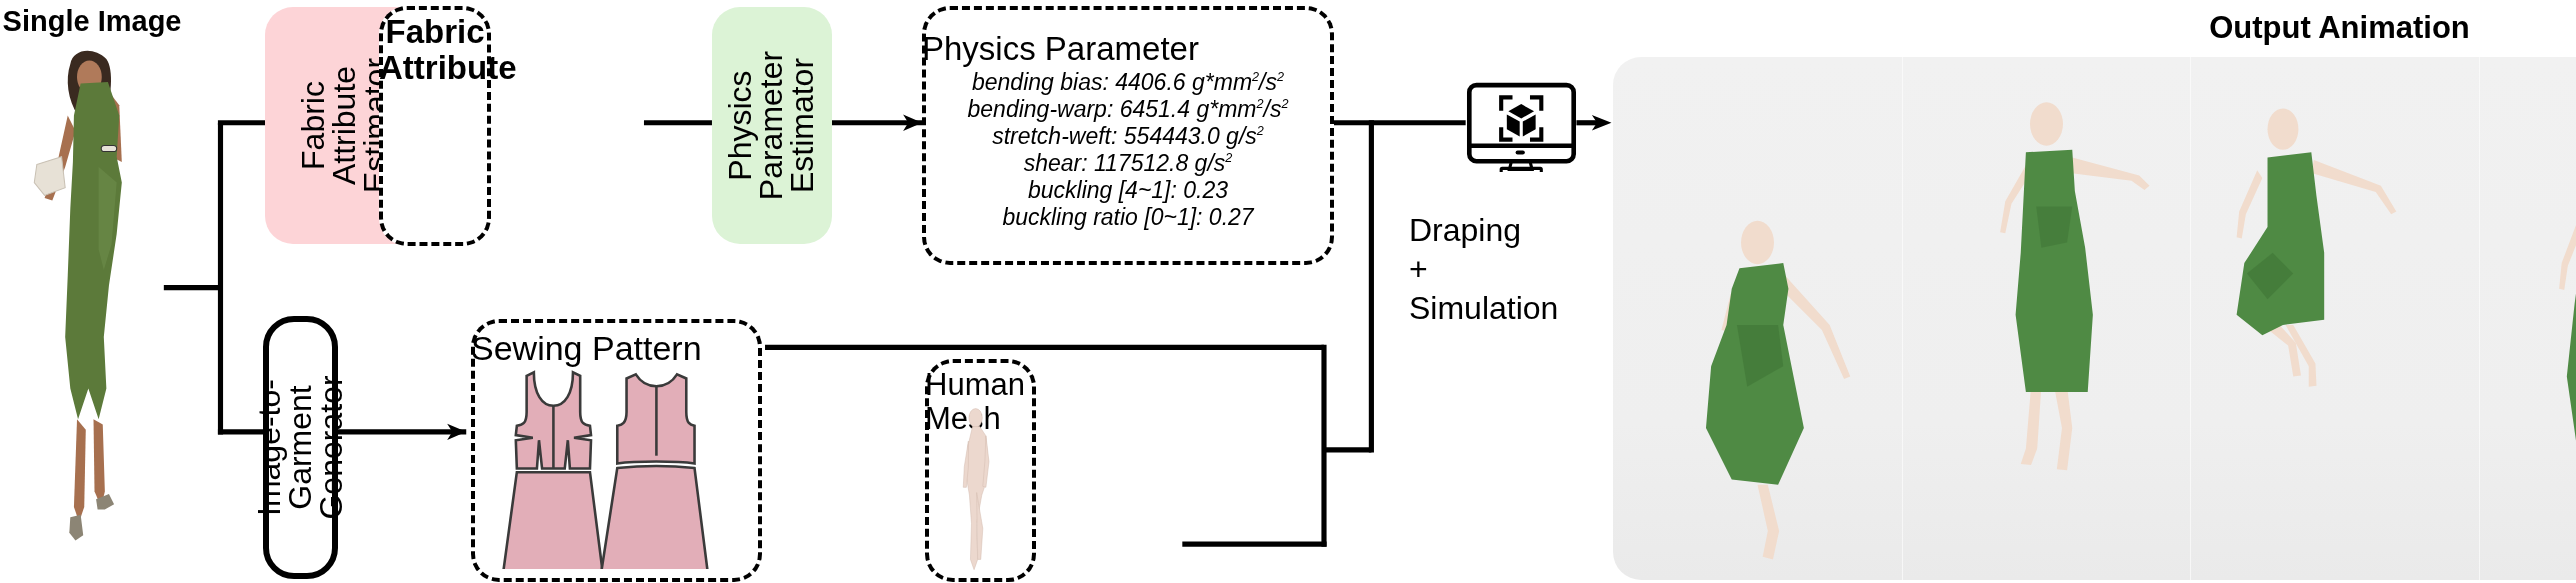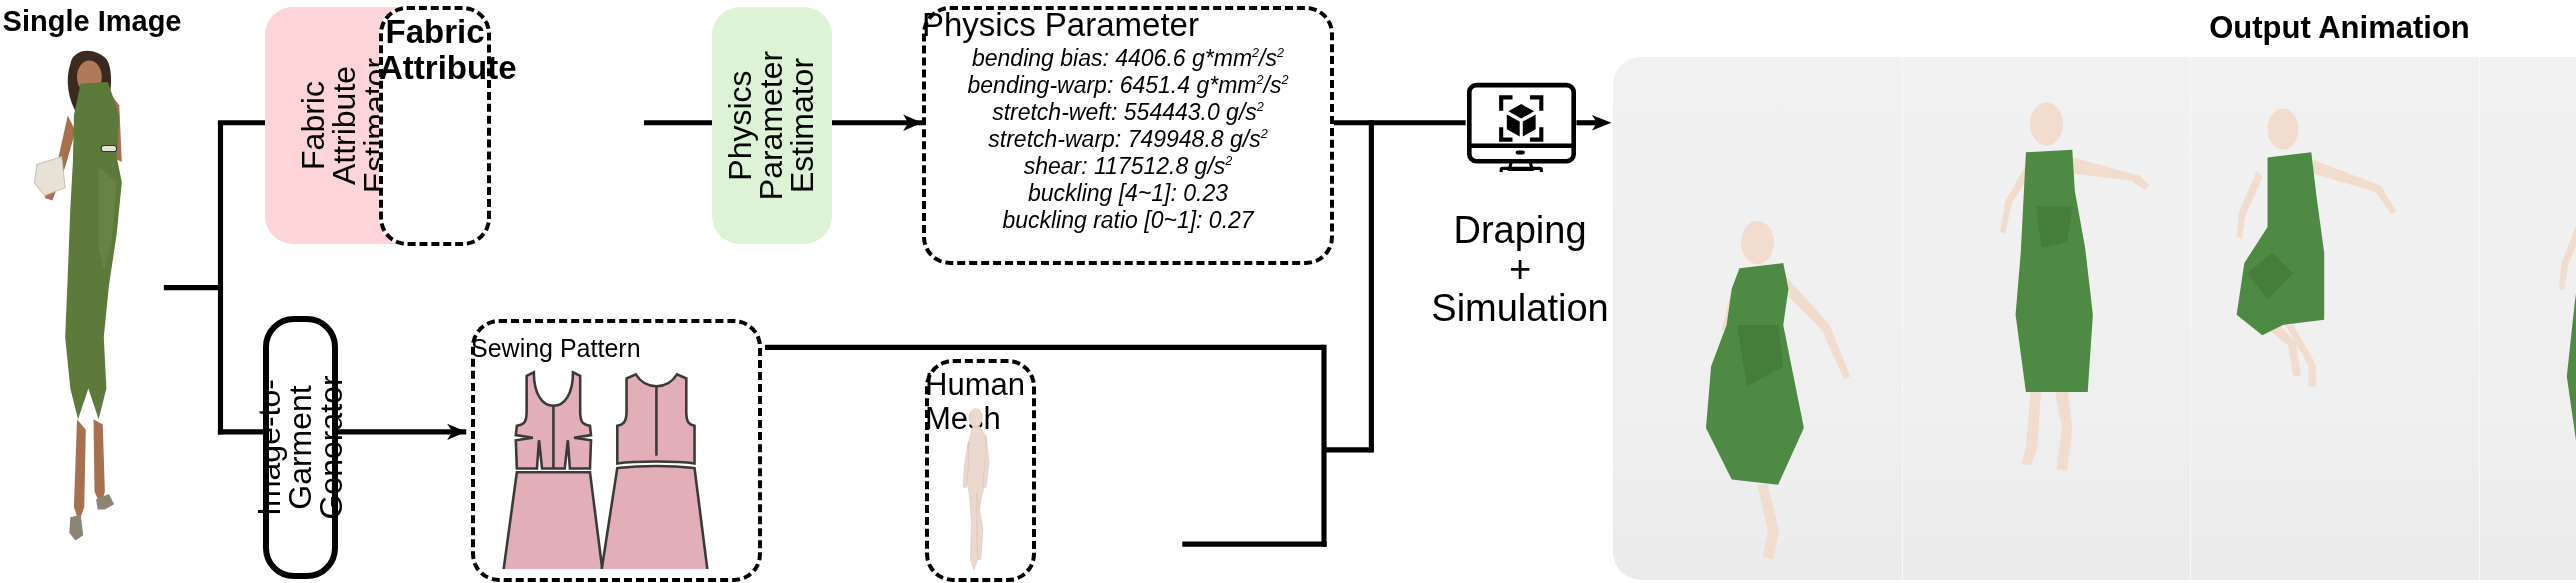--- a/index.html
+++ b/index.html
@@ -18,21 +18,21 @@
   
   .dashed { position: absolute; border: 4.1px dashed #000; border-radius: 28px; box-sizing: border-box; background: #fff; }
   .attr-list { text-align: center; font-style: italic; }
   .attr-list div { white-space: nowrap; }
 
   sup { font-size: 55%; vertical-align: super; line-height: 0; }
 
   
   svg.wires { position: absolute; left: 0; top: 0; }
 
-  .sim-label { position: absolute; text-align: center; font-size: 38px; line-height: 39px; white-space: nowrap; }
+  .sim-label { position: absolute; text-align: left; font-size: 32px; line-height: 39px; white-space: nowrap; }
 
   .anim-panel { position: absolute; left: 1613px; top: 57px; width: 1453px; height: 523px;
                 background: linear-gradient(180deg, #f1f1f1 0%, #efefef 70%, #eaeaea 100%);
                 border-radius: 28px; overflow: hidden; }
   .frame { position: absolute; top: 0; height: 100%; }
   .frame-divider { position: absolute; top: 0; width: 1px; height: 100%; background: rgba(255,255,255,0.6); }
 </style>
 </head>
 <body>
 
@@ -124,33 +124,30 @@
 <div class="module module-green" style="left:712px; top:7.2px; width:120px; height:237px;">
   <div class="vtext">
     <div>Physics</div>
     <div>Parameter</div>
     <div>Estimator</div>
   </div>
 </div>
 
 <div class="dashed" style="left:922px; top:6.2px; width:412px; height:259px;"></div>
 <div class="abs" style="left:922px; top:6.2px; width:412px; height:259px;">
-  <div class="box-title" style="font-size:33px; line-height:36px; margin-top:1px;">Physics Parameter</div>
+  <div class="box-title" style="font-size:33px; line-height:36px; margin-top:25px;">Physics Parameter</div>
   <div class="attr-list" style="font-size:23px; line-height:27px; margin-top:2.1px;font-style:italic;">
     <div>
       <span>bending bias</span>: <span>4406.6</span> g*mm<sup>2</sup>/s<sup>2</sup>
     </div>
     <div>
       <span>bending-warp</span>: <span>6451.4</span> g*mm<sup>2</sup>/s<sup>2</sup>
     </div>
     <div>
       <span>stretch-weft</span>: <span>554443.0</span> g/s<sup>2</sup>
-    </div>
-    <div>
-      <span>stretch-warp</span>: <span>749948.8</span> g/s<sup>2</sup>
     </div>
     <div>
       <span>shear</span>: <span>117512.8</span> g/s<sup>2</sup>
     </div>
     <div>
       <span>buckling [4~1]</span>: <span>0.23</span>
     </div>
     <div>
       <span>buckling ratio [0~1]</span>: <span>0.27</span>
     </div>
@@ -160,21 +157,21 @@
 <div class="module module-outline" style="left:263px; top:316px; width:75px; height:263px;">
   <div class="vtext">
     <div>Image-to-</div>
     <div>Garment</div>
     <div>Generator</div>
   </div>
 </div>
 
 <div class="dashed" style="left:471px; top:319px; width:291px; height:263px;"></div>
 <div class="abs" style="left:471px; top:319px; width:291px; height:263px;">
-  <div class="box-title" style="font-size:25px; line-height:36px; margin-top:11.3px;">Sewing Pattern</div>
+  <div class="box-title" style="font-size:34px; line-height:36px; margin-top:11.3px;">Sewing Pattern</div>
   <svg width="291" height="206" viewBox="0 0 565 400" style="position:absolute; left:0; top:44px;">
     <g fill="#e2aeb8" stroke="#3a3a3a" stroke-width="5" stroke-linejoin="miter">
 
       <path d="M108,25 L122,18 C122,60 138,83 160,83 C182,83 198,60 198,18 L212,25 L212,95 C212,118 220,120 231,122 L233,140 L200,145 L233,150 L231,205 L192,205 L188,150 L182,205 L138,205 L132,150 L128,205 L89,205 L87,150 L120,145 L87,140 L89,122 C100,120 108,118 108,95 Z"></path>
       <line x1="160" y1="83" x2="160" y2="205"></line>
 
       <path d="M89,212 L231,212 L258,425 L60,425 Z"></path>
 
       <path d="M302,30 L320,22 C330,38 345,45 360,45 C375,45 390,38 400,22 L418,30 L418,95 C418,118 426,120 434,122 L434,195 C400,190 320,190 284,195 L284,122 C292,120 302,118 302,95 Z"></path>
       <line x1="360" y1="45" x2="360" y2="180"></line>

